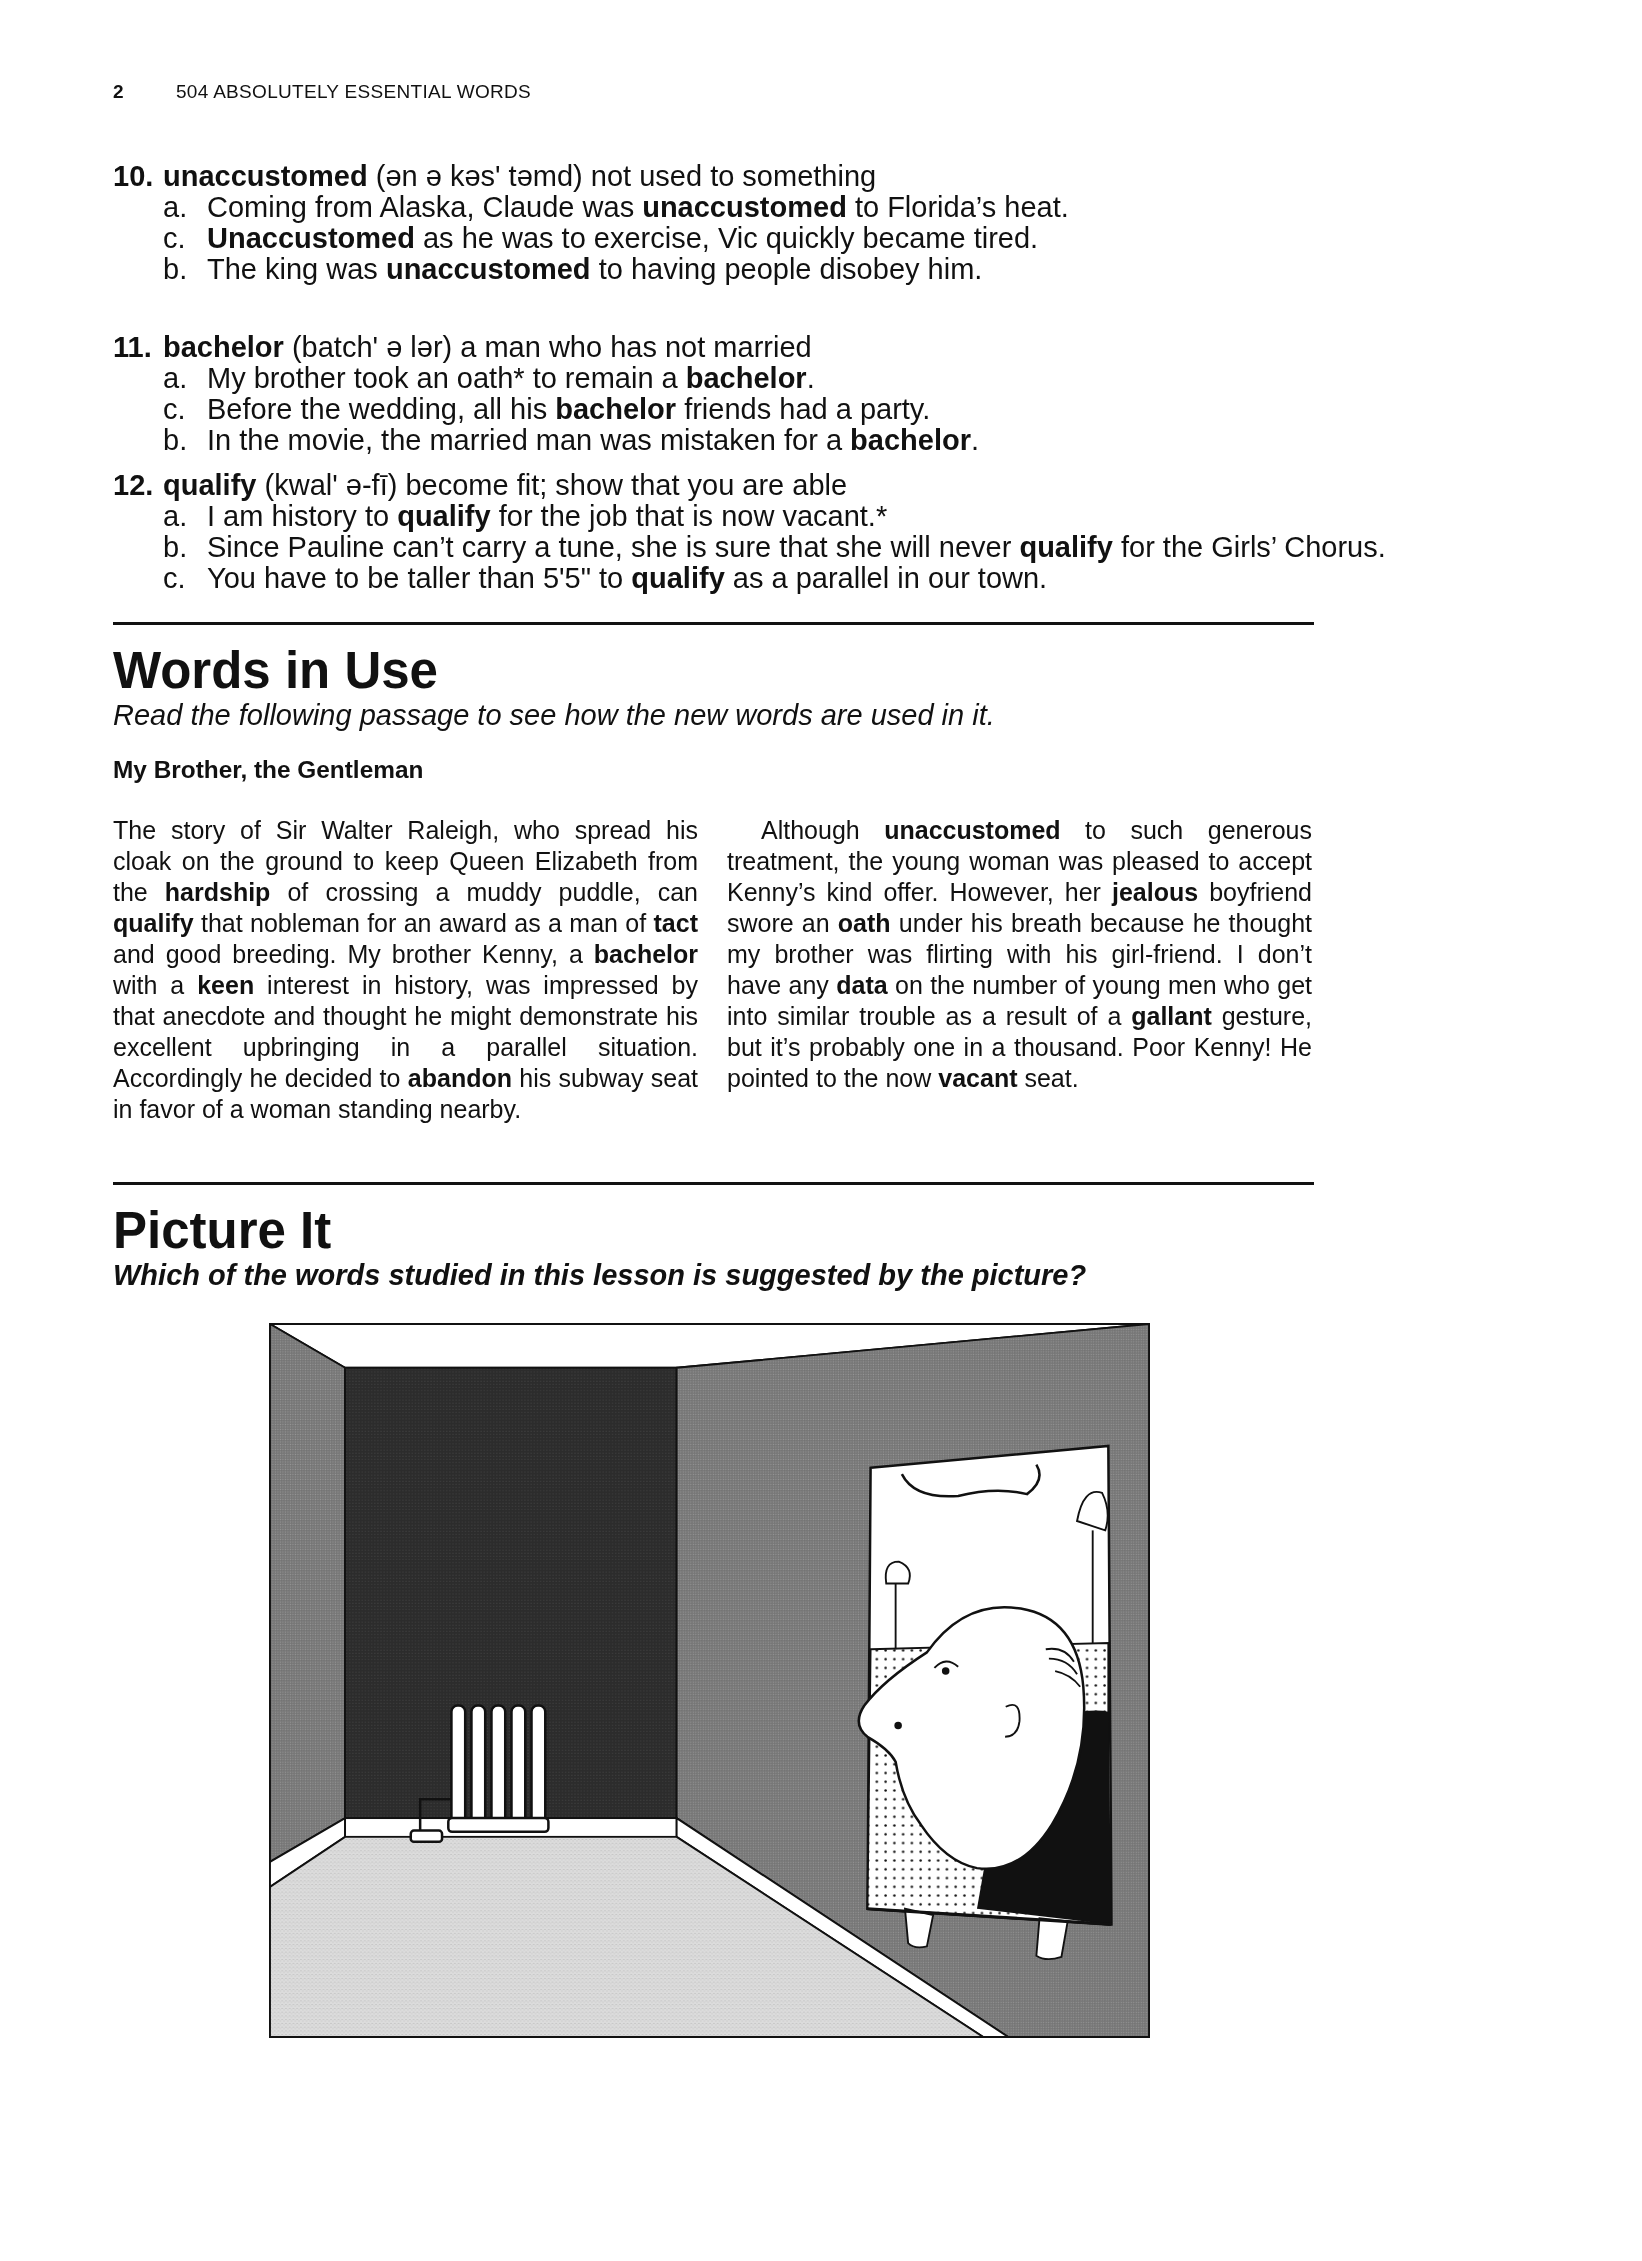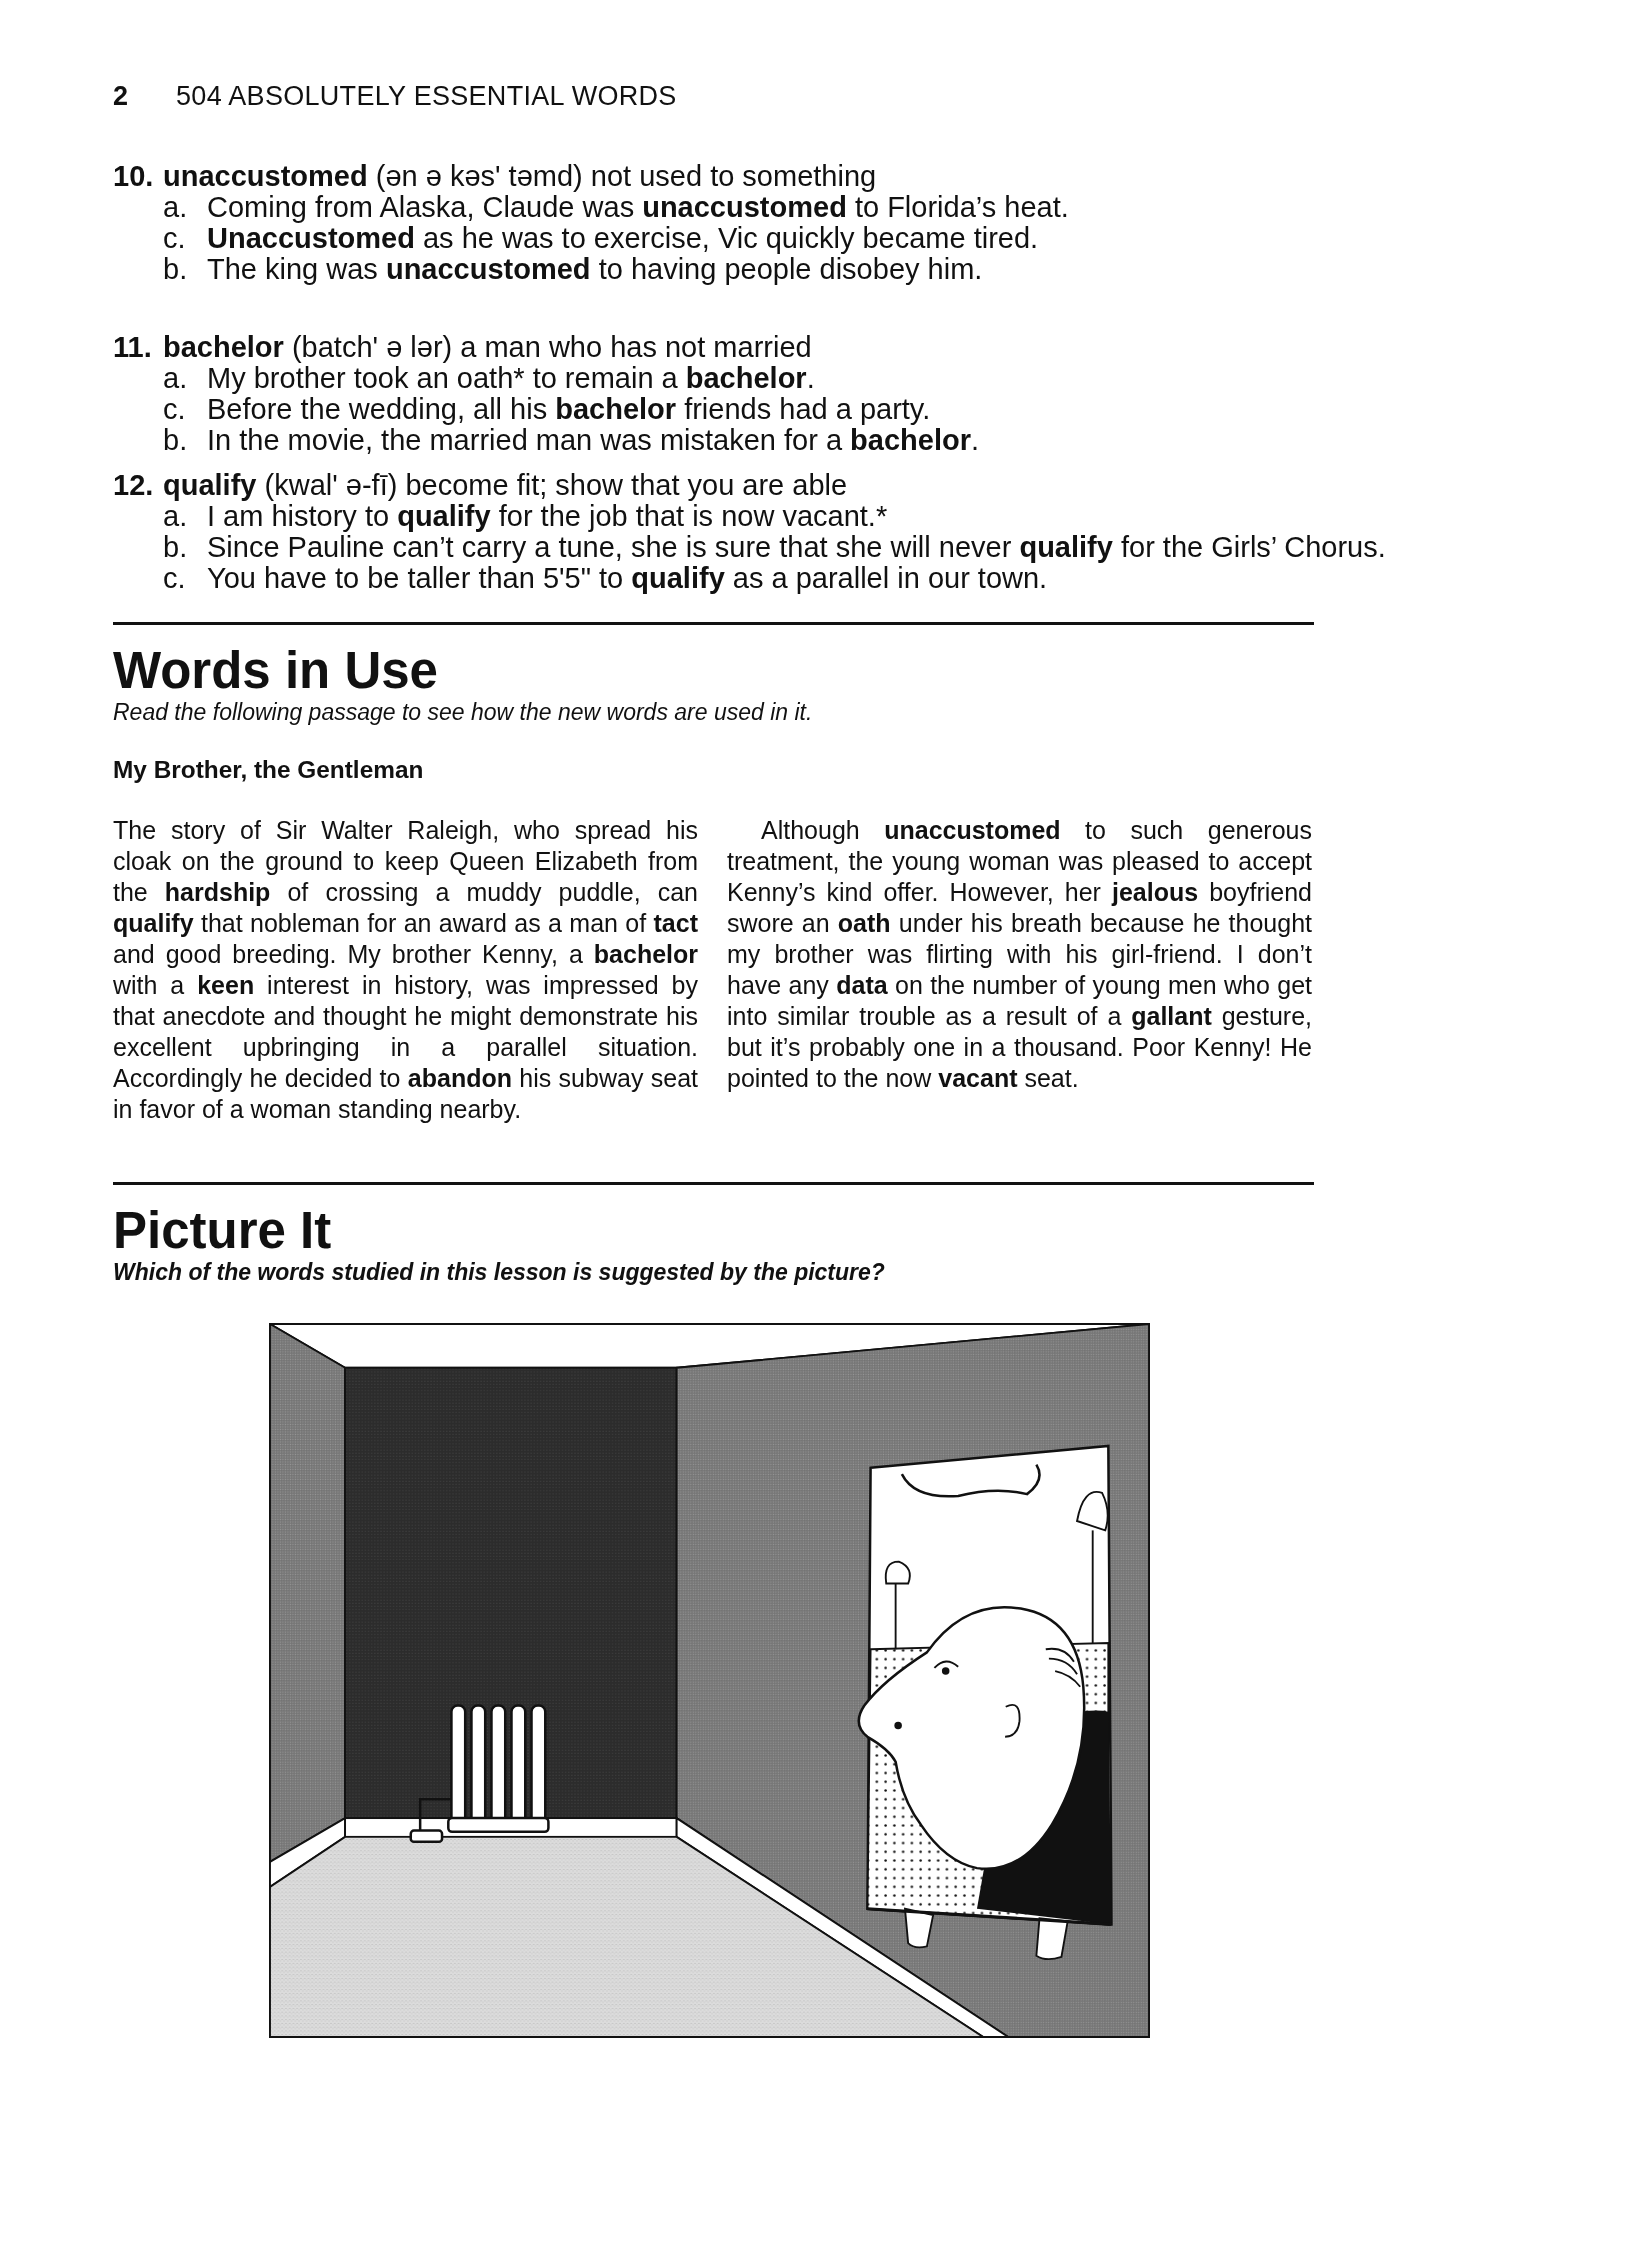--- a/index.html
+++ b/index.html
@@ -1,29 +1,29 @@
 <!DOCTYPE html>
 <html style="font-size:10px"><head>
 <meta charset="utf-8">
 <style>
   html, body { margin: 0; padding: 0; background: #ffffff; }
   body { width: 1643px; height: 2261px; position: relative; overflow: hidden; color: #111; font-family: "Liberation Sans", "DejaVu Sans", sans-serif; }
   .page { position: absolute; left: 0; top: 0; width: 1643px; height: 2261px; }
-  .running-head { position: absolute; left: 113px; top: 81px; font-size: 27px; letter-spacing: 0.3px; }
+  .running-head { position: absolute; left: 113px; top: 81px; font-size: 19px; letter-spacing: 0.3px; }
   .running-head .num { display: inline-block; width: 63px; font-weight: bold; }
   .entry { position: absolute; left: 113px; font-size: 29px; line-height: 31px; }
   .entry .head { white-space: nowrap; }
   .entry .num { font-weight: bold; display: inline-block; width: 50px; }
   .entry .word { font-weight: bold; }
   .entry .sent { padding-left: 50px; white-space: nowrap; }
   .entry .sent .lbl { display: inline-block; width: 44px; }
   b { font-weight: bold; }
   .rule { position: absolute; left: 113px; width: 1201px; height: 2.5px; background: #111; }
   .section-title { position: absolute; left: 113px; font-size: 51px; font-weight: bold; }
-  .section-sub { position: absolute; left: 113px; font-size: 23px; font-style: italic; }
+  .section-sub { position: absolute; left: 113px; font-size: 29px; font-style: italic; }
   .section-sub.bold { font-weight: bold; }
   .story-title { position: absolute; left: 113px; top: 756px; font-size: 24.4px; font-weight: bold; }
   .col { position: absolute; top: 815px; width: 585px; font-size: 25px; line-height: 31px; text-align: justify; }
   .col.left { left: 113px; }
   .col.right { left: 727px; text-indent: 34px; }
   .picture { position: absolute; left: 269px; top: 1323px; width: 879px; height: 713px; border: 1.9px solid #111; background: #fff; }
   .picture svg { width: 100%; height: 100%; display: block; }
 </style>
 </head>
 <body>

